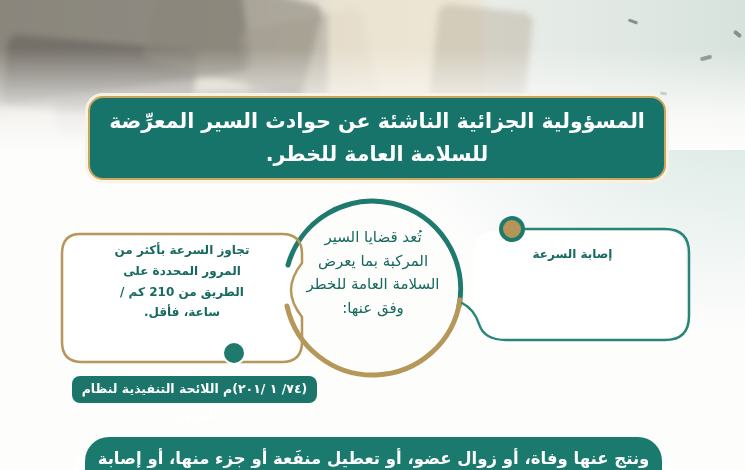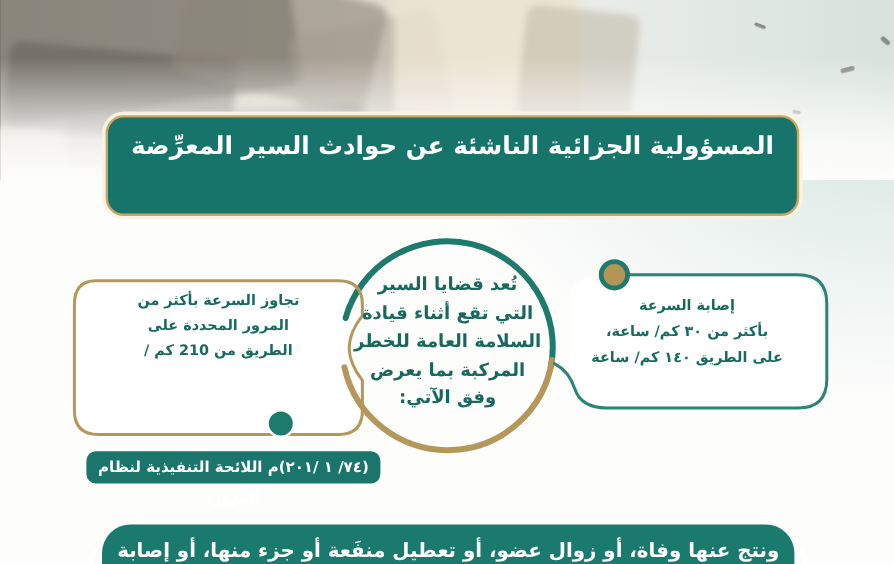--- a/index.html
+++ b/index.html
@@ -39,21 +39,21 @@
   .title-banner{
     left:88px;top:96px;width:578px;height:84px;box-sizing:border-box;
     background:#17746a;border:2px solid #c9a55e;border-radius:15px;
     box-shadow:0 0 0 3px rgba(247,242,229,.95);
     color:#ffffff;font-weight:bold;font-size:20.5px;line-height:1.62;
     text-align:center;padding-top:7px;
   }
   
   .circle-text{
     left:288px;top:226px;width:170px;height:126px;
-    color:#17695e;font-weight:bold;font-size:15px;line-height:1.57;text-align:center;
+    color:#17695e;font-weight:normal;font-size:15px;line-height:1.57;text-align:center;
   }
   
   .card-fill{background:#ffffff;}
   .right-fill{left:474px;top:231px;width:212px;height:107px;border-radius:20px;}
   .left-fill{left:64px;top:236px;width:236px;height:124px;border-radius:16px;}
   .card-text{color:#176a60;font-weight:bold;font-size:12px;text-align:center;}
   .right-card{left:455px;top:243px;width:235px;height:96px;line-height:1.85;}
   .left-card{left:62px;top:240px;width:240px;height:120px;line-height:1.73;}
   
   .ref-badge{
@@ -89,20 +89,21 @@
     <div class="speck sp2"></div>
     <div class="speck sp3"></div>
     <div class="speck sp4"></div>
     <div class="speck sp5"></div>
     <div class="wash"></div>
     <div class="fade"></div>
   </div>
 
   <div class="abs title-banner">
     <div>المسؤولية الجزائية الناشئة عن حوادث السير المعرِّضة</div>
+    <div>للسلامة العامة للخطر.</div>
   </div>
 
   <div class="abs card-fill right-fill"></div>
   <div class="abs card-fill left-fill"></div>
 
   <svg class="abs overlay" viewBox="0 0 745 470">
 
     <path d="M 288 265 A 88 88 0 0 1 459 306" fill="none" stroke="#1f7a6e" stroke-width="5" stroke-linecap="round"></path>
     <path d="M 287 306 A 88 88 0 0 0 460 300" fill="none" stroke="#b5975a" stroke-width="5" stroke-linecap="round"></path>
 
@@ -111,36 +112,34 @@
 
     <path d="M 80 234 L 282 234 Q 302 234 302 254 L 302 263 Q 291 277 291 290 Q 291 303 302 317 L 302 342 Q 302 362 282 362 L 82 362 Q 62 362 62 342 L 62 254 Q 62 234 80 234 Z" fill="none" stroke="#b5975a" stroke-width="2.5" stroke-linejoin="round"></path>
     <circle cx="234" cy="353" r="11" fill="#1f7a6e" stroke="#ffffff" stroke-width="2"></circle>
 
     <circle cx="88" cy="468" r="12" fill="none" stroke="#ffffff" stroke-width="3.5"></circle>
     <circle cx="659" cy="468" r="12" fill="none" stroke="#ffffff" stroke-width="3.5"></circle>
   </svg>
 
   <div class="abs circle-text">
     <div>تُعد قضايا السير</div>
-    <div>التي تقع أثناء قيادة</div>
+    <div>المركبة بما يعرض</div>
     <div>السلامة العامة للخطر</div>
-    <div>المركبة بما يعرض</div>
-    <div>وفق الآتي:</div>
+    <div>وفق عنها:</div>
   </div>
 
   <div class="abs card-text right-card">
     <div>إصابة السرعة</div>
-    <div>بأكثر من ٣٠ كم/ ساعة،</div>
-    <div>على الطريق ١٤٠ كم/ ساعة</div>
   </div>
 
   <div class="abs card-text left-card">
     <div>تجاوز السرعة بأكثر من</div>
     <div>المرور المحددة على</div>
     <div>الطريق من 210 كم /</div>
+    <div>ساعة، فأقل.</div>
   </div>
 
   <div class="abs ref-badge">(٧٤/ ١ /٢٠١)م اللائحة التنفيذية لنظام المرور.</div>
 
   <div class="abs bottom-banner">
     <div>ونتج عنها وفاة، أو زوال عضو، أو تعطيل منفَعة أو جزء منها، أو إصابة مدة</div>
   </div>
 
 </div>
 

